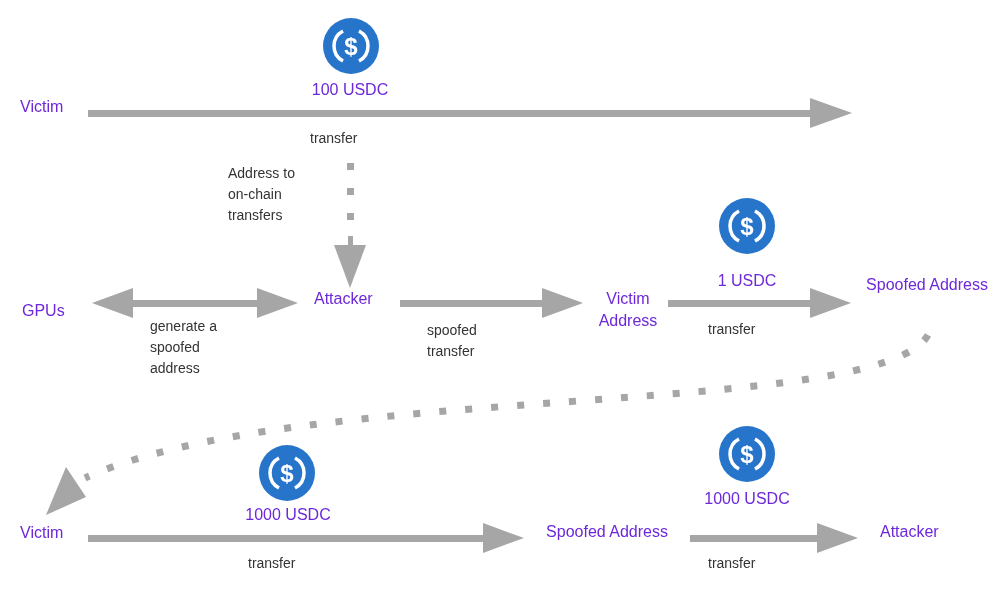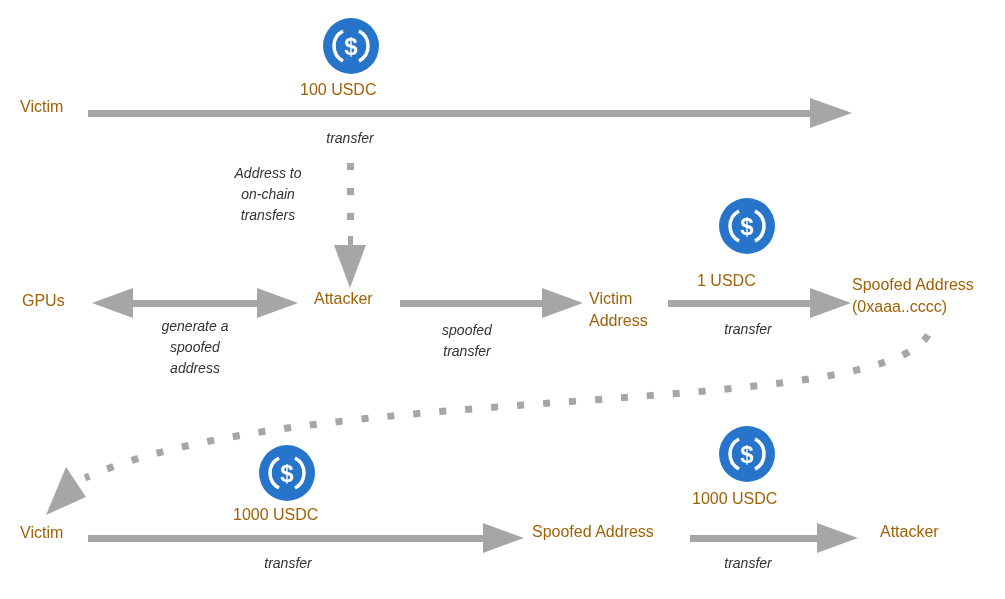--- a/index.html
+++ b/index.html
@@ -1,20 +1,20 @@
 <!DOCTYPE html>
 <html><head>
 <meta charset="utf-8">
 <style>
   html, body { margin: 0; padding: 0; background: #ffffff; }
   body { width: 1005px; height: 599px; position: relative; overflow: hidden;
          font-family: "Liberation Sans", "DejaVu Sans", sans-serif; color: #222; }
   svg#diagram { position: absolute; left: 0; top: 0; }
-  .lbl { position: absolute; font-size: 16px; line-height: 22px; text-align: left; white-space: nowrap; color: #a16207; }
-  .it { position: absolute; font-size: 14px; line-height: 21px; text-align: center; font-style: italic; white-space: nowrap; color: #333; }
+  .lbl { position: absolute; font-size: 16px; line-height: 22px; text-align: center; white-space: nowrap; color: #6d28d9; }
+  .it { position: absolute; font-size: 14px; line-height: 21px; white-space: nowrap; color: #333; }
   .coin { position: absolute; width: 56px; height: 56px; }
 </style>
 </head>
 <body>
 
 <svg id="diagram" width="1005" height="599" viewBox="0 0 1005 599">
   <g fill="#a6a6a6" stroke="none">
 
     <g>
       <rect x="88" y="110" width="724" height="7"></rect>
@@ -83,29 +83,28 @@
 <svg class="coin" style="left:719px;top:426px" viewBox="0 0 56 56">
   <circle cx="28" cy="28" r="28" fill="#2775ca"></circle>
   <path d="M20 13 A17 17 0 0 0 20 43" fill="none" stroke="#fff" stroke-width="3.5"></path>
   <path d="M36 13 A17 17 0 0 1 36 43" fill="none" stroke="#fff" stroke-width="3.5"></path>
   <text x="28" y="37" text-anchor="middle" font-size="24" font-weight="bold" fill="#fff" font-family="Liberation Sans, sans-serif">$</text>
 </svg>
 
 <div class="lbl" style="left:20px;top:96px">Victim</div>
 <div class="lbl" style="left:862px;top:96px;width:112px">
 </div>
-<div class="lbl" style="left:22px;top:290px">GPUs</div>
+<div class="lbl" style="left:22px;top:300px">GPUs</div>
 <div class="lbl" style="left:314px;top:288px">Attacker</div>
 <div class="lbl" style="left:589px;top:288px;width:78px">
   <div>Victim</div>
   <div>Address</div>
 </div>
 <div class="lbl" style="left:852px;top:274px;width:150px">
   <div>Spoofed Address</div>
-  <div>(0xaaa..cccc)</div>
 </div>
 <div class="lbl" style="left:20px;top:522px">Victim</div>
 <div class="lbl" style="left:532px;top:521px;width:150px">
   <div>Spoofed Address</div>
 </div>
 <div class="lbl" style="left:880px;top:521px">Attacker</div>
 
 <div class="lbl" style="left:300px;top:79px;width:100px">100 USDC</div>
 <div class="lbl" style="left:697px;top:270px;width:100px">1 USDC</div>
 <div class="lbl" style="left:233px;top:504px;width:110px">1000 USDC</div>

